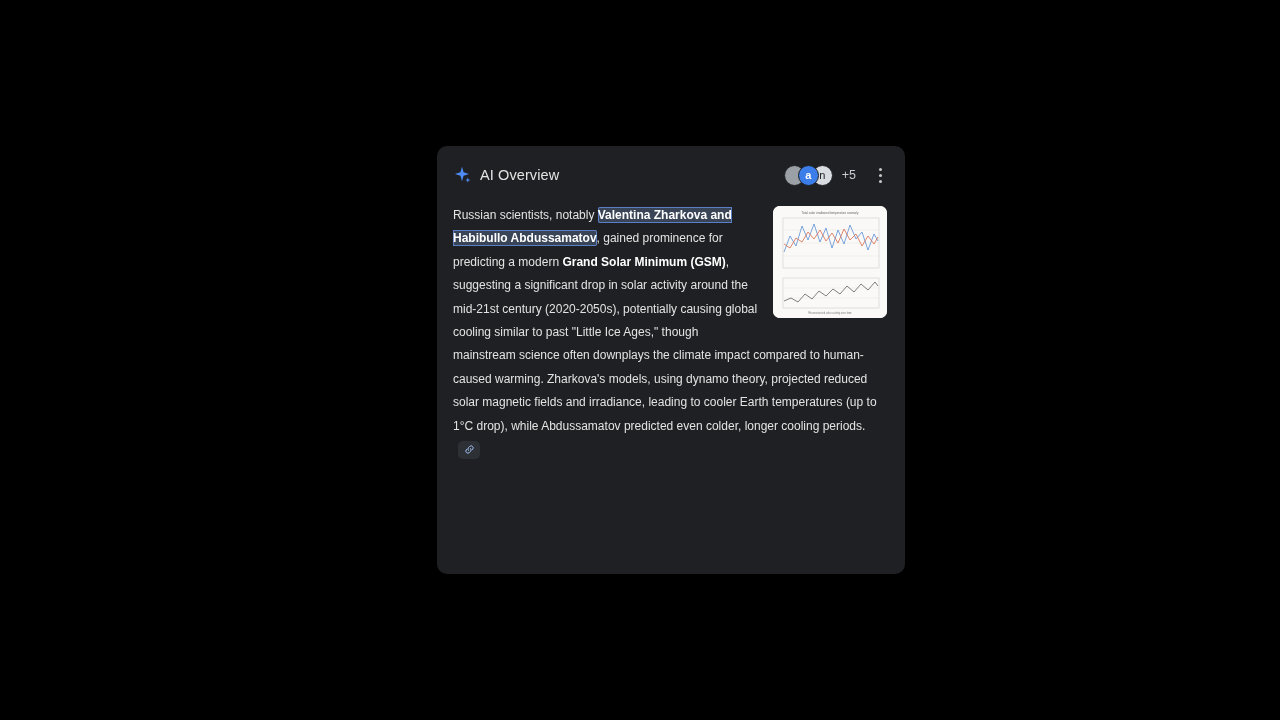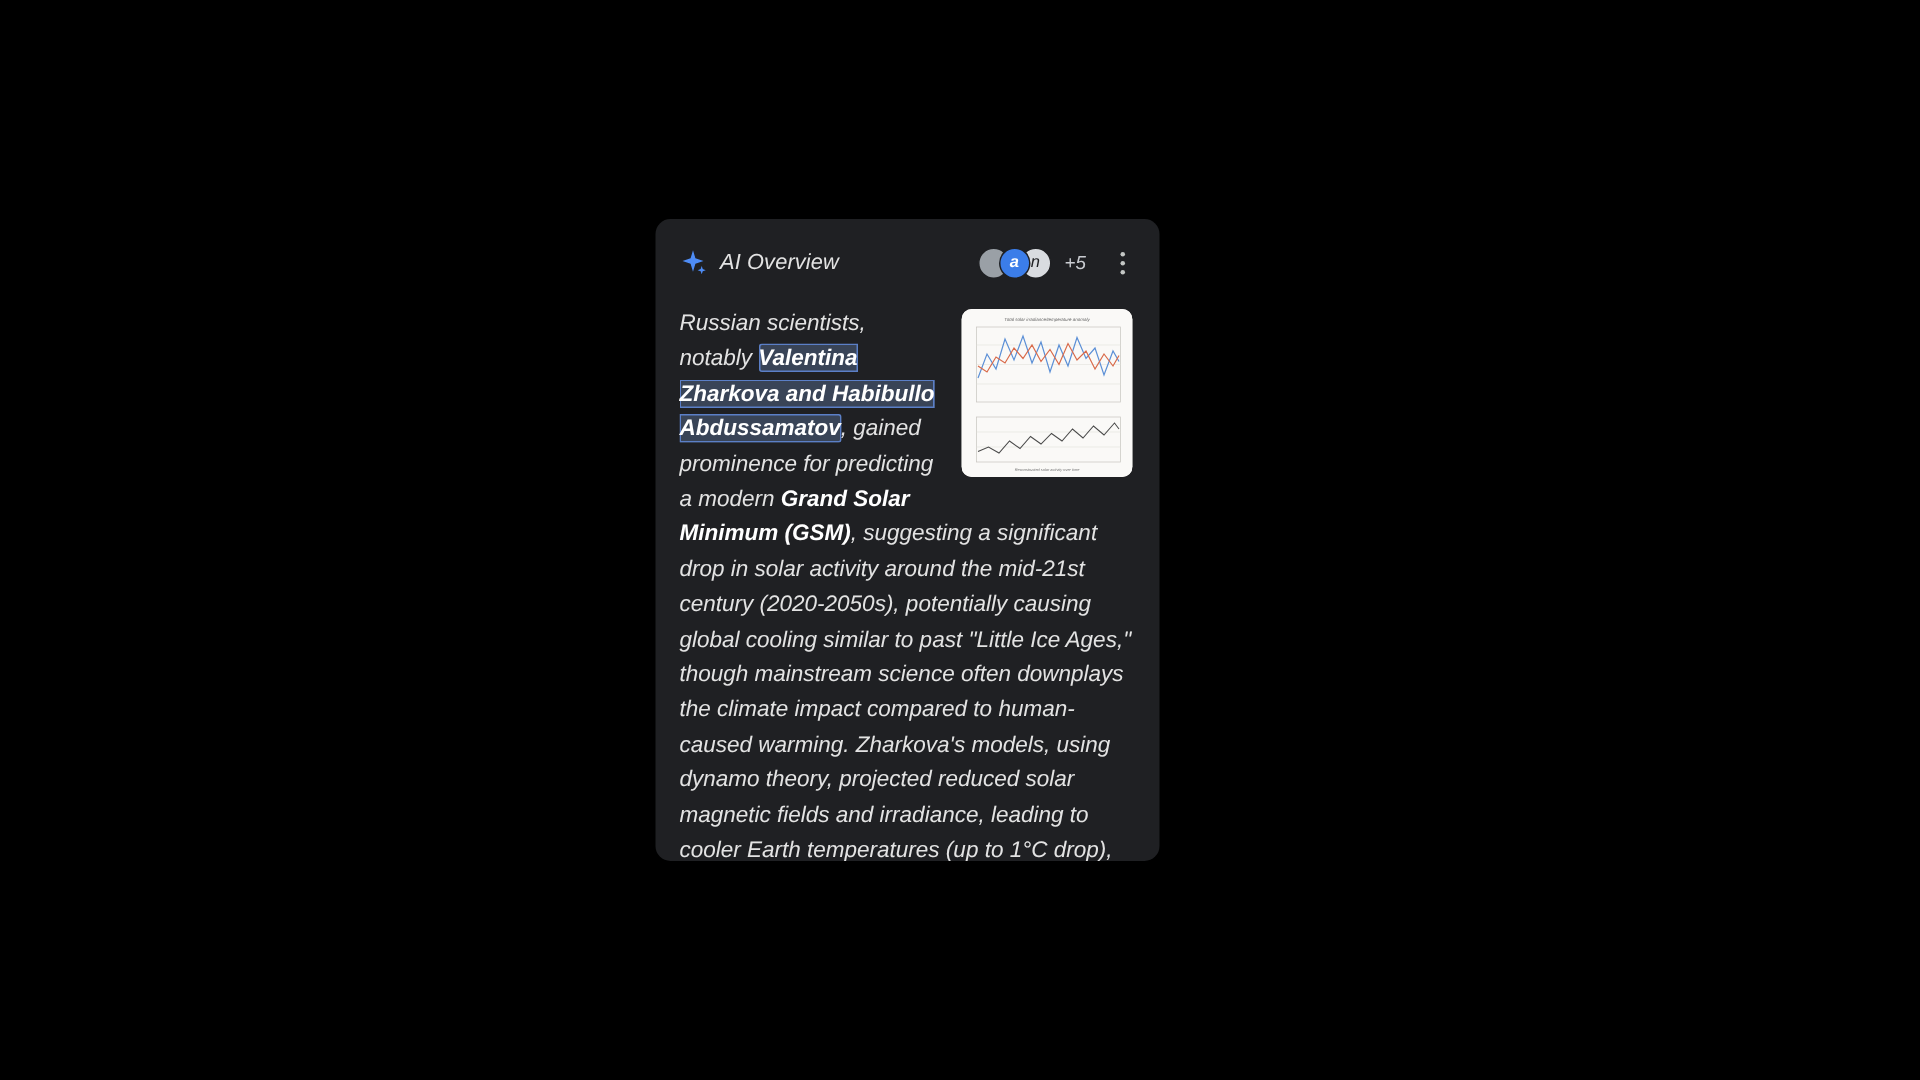--- a/index.html
+++ b/index.html
@@ -17,28 +17,27 @@
     width: 1280px;
     height: 720px;
     background: #000000;
   }
 
   
   #ai-card {
     position: absolute;
     left: 437px;
     top: 146px;
-    width: 336px;
+    width: 468px;
     height: 428px;
     background: #1f2023;
     border-radius: 10px;
     box-sizing: border-box;
     padding: 0;
     overflow: hidden;
-    font-style: italic;
   }
 
   .card-header {
     position: relative;
     height: 58px;
     display: flex;
     align-items: center;
     padding: 0 14px 0 16px;
   }
 
@@ -131,21 +130,21 @@
   }
 
   
   .card-body {
     position: relative;
     padding: 0 16px 18px 16px;
   }
 
   .overview-text {
     color: #e3e3e3;
-    font-size: 15px;
+    font-size: 12px;
     line-height: 23.4px;
     text-align: left;
   }
 
   .hl {
     background: #394457;
     color: #ffffff;
     font-weight: bold;
     border-radius: 2px;
     padding: 1px 0;

